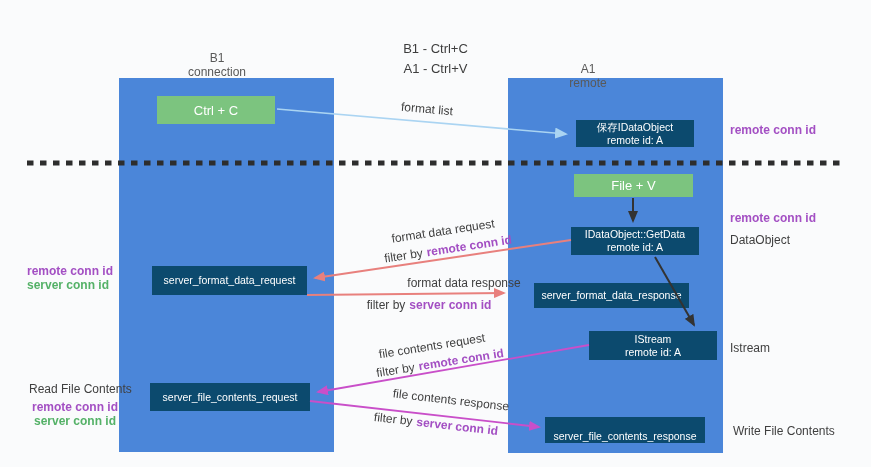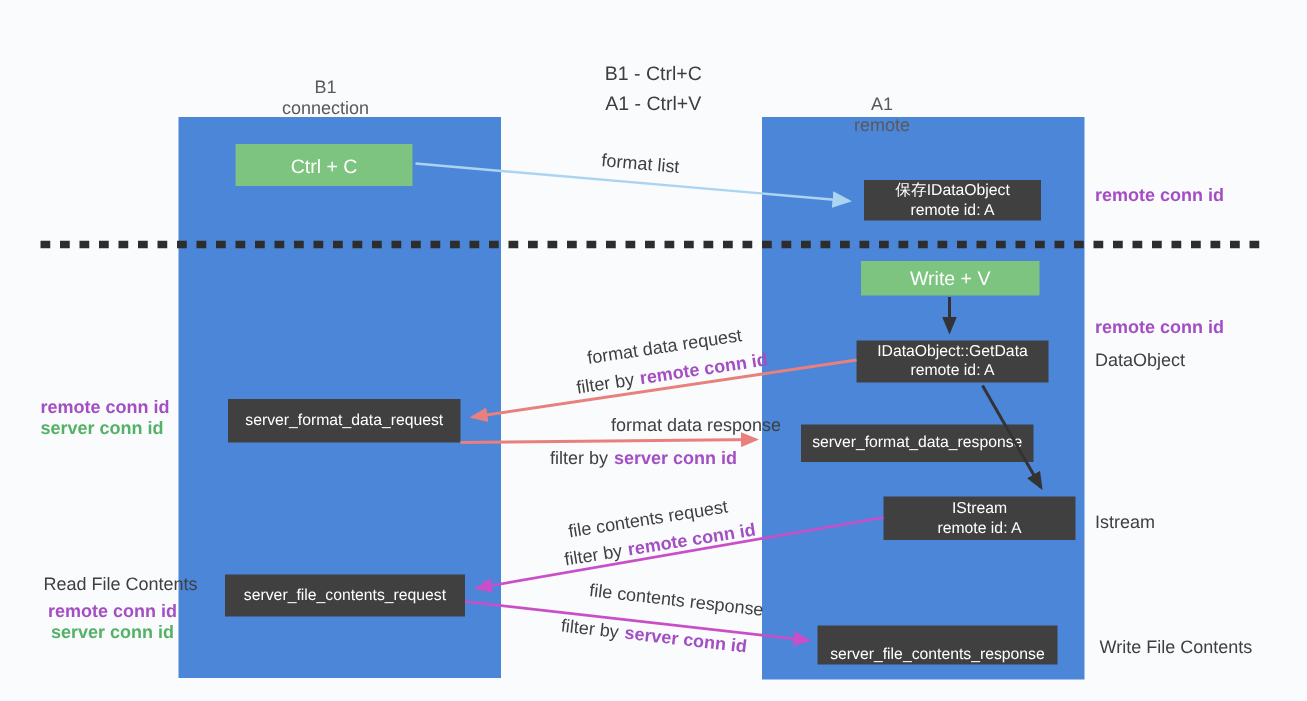--- a/index.html
+++ b/index.html
@@ -36,21 +36,21 @@
   .node{
     display:flex;flex-direction:column;
     align-items:center;justify-content:center;
     color:#ffffff;
     text-align:center;
     z-index:3;
     line-height:13px;
     white-space:nowrap;
   }
   .node.green{background:#7cc47f;font-size:13px;}
-  .node.orange{background:#404040;font-size:10.5px;}
+  .node.orange{background:#0c4a6e;font-size:10.5px;}
   svg.overlay{
     position:absolute;left:0;top:0;width:871px;height:467px;
     z-index:4;pointer-events:none;
   }
   .flabel{
     position:absolute;
     transform:translate(-50%,-50%);
     font-size:12px;color:#3f3f3f;
     white-space:nowrap;
     z-index:5;
@@ -84,21 +84,21 @@
     <div>remote</div>
   </div>
 
   <div class="abs lifeline" style="left:119px;top:78px;width:215px;height:374px;"></div>
   <div class="abs lifeline" style="left:508px;top:78px;width:215px;height:375px;"></div>
 
   <div class="abs node green" style="left:157px;top:96px;width:118px;height:28px;">
     <div>Ctrl + C</div>
   </div>
   <div class="abs node green" style="left:574px;top:174px;width:119px;height:23px;">
-    <div>Write + V</div>
+    <div>File + V</div>
   </div>
 
   <div class="abs node orange" style="left:576px;top:120px;width:118px;height:27px;">
     <div>保存IDataObject</div>
     <div>remote id: A</div>
   </div>
   <div class="abs node orange" style="left:571px;top:227px;width:128px;height:28px;">
     <div>IDataObject::GetData</div>
     <div>remote id: A</div>
   </div>

